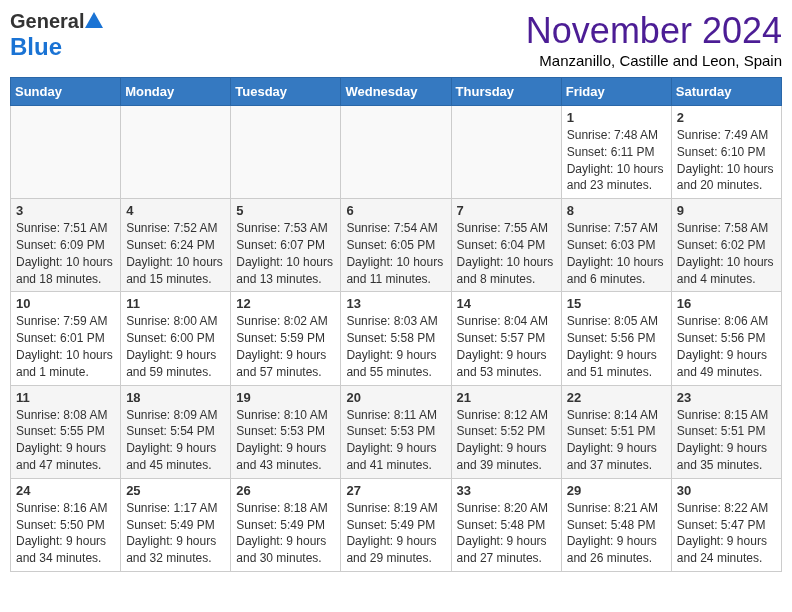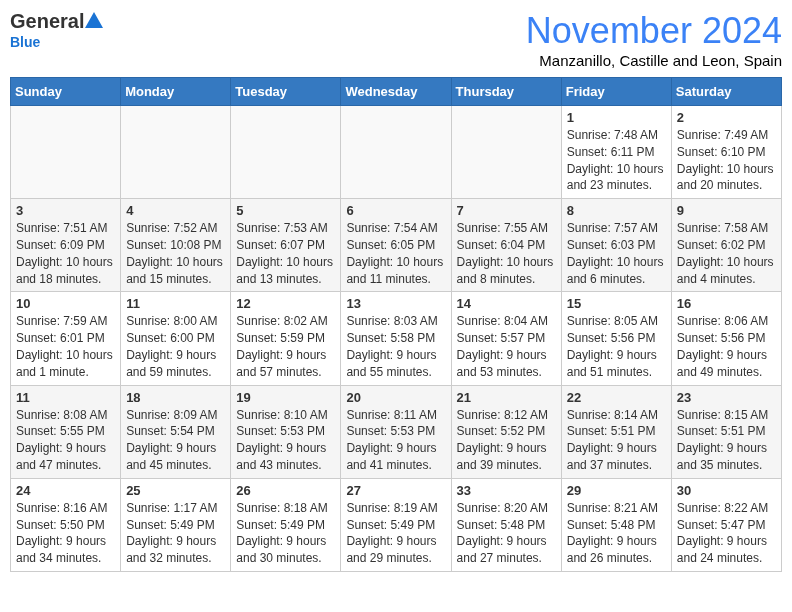--- a/index.html
+++ b/index.html
@@ -20,21 +20,21 @@
       display: flex;
       flex-direction: column;
       align-items: flex-start;
     }
     .title-section {
       text-align: right;
     }
     .month-title {
       font-size: 36px;
       font-weight: normal;
-      color: #3b82f6;
+      color: #4c1d95;
     }
     .location {
       font-size: 15px;
       color: #000000;
     }
     table {
       width: 100%;
       border-collapse: collapse;
       table-layout: fixed;
     }
@@ -75,21 +75,21 @@
     .logo-row {
       display: flex;
       align-items: center;
     }
     .logo-text-general {
       font-size: 20px;
       font-weight: bold;
       color: #333;
     }
     .logo-text-blue {
-      font-size: 14px;
+      font-size: 24px;
       font-weight: bold;
       color: #1a73d4;
     }
     .logo-triangle {
       width: 0;
       height: 0;
       border-left: 9px solid transparent;
       border-right: 9px solid transparent;
       border-bottom: 16px solid #1a73d4;
       display: inline-block;
@@ -153,21 +153,21 @@
       <tr>
         <td>
           <div class="day-number">3</div>
           <div class="day-info" style="white-space: pre-line;">Sunrise: 7:51 AM
 Sunset: 6:09 PM
 Daylight: 10 hours and 18 minutes.</div>
         </td>
         <td>
           <div class="day-number">4</div>
           <div class="day-info" style="white-space: pre-line;">Sunrise: 7:52 AM
-Sunset: 10:08 PM
+Sunset: 6:24 PM
 Daylight: 10 hours and 15 minutes.</div>
         </td>
         <td>
           <div class="day-number">5</div>
           <div class="day-info" style="white-space: pre-line;">Sunrise: 7:53 AM
 Sunset: 6:07 PM
 Daylight: 10 hours and 13 minutes.</div>
         </td>
         <td>
           <div class="day-number">6</div>

